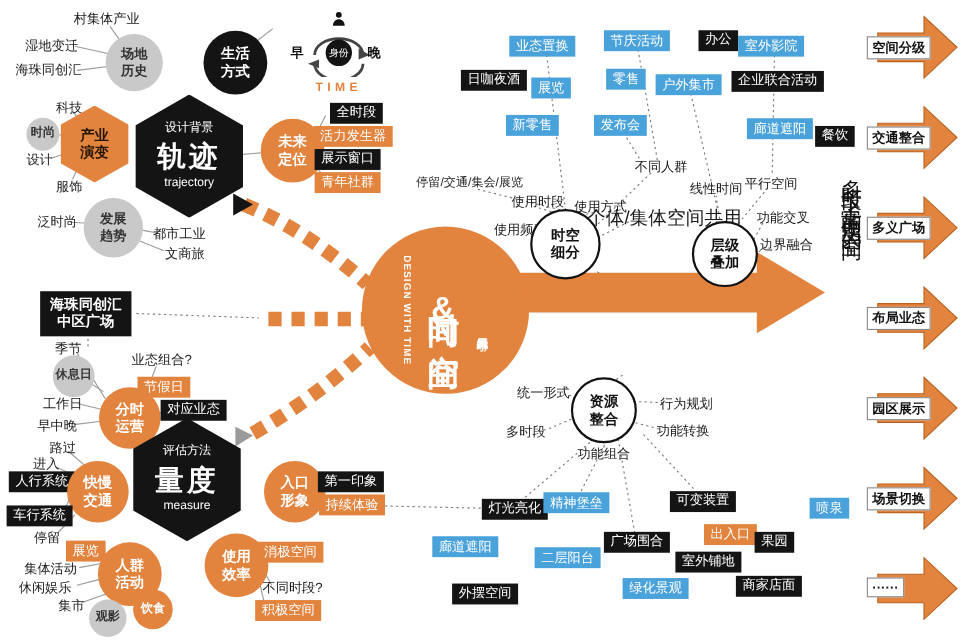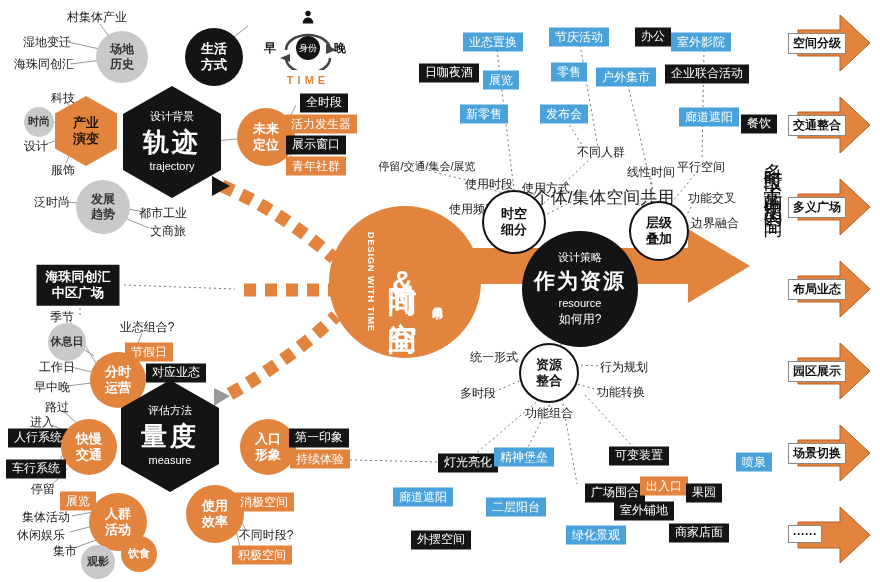--- a/index.html
+++ b/index.html
@@ -189,26 +189,20 @@
     <span class="ident">身份</span>
     <span class="time-word">TIME</span>
   </div>
 
   <div class="main-circle">
     <div class="v-en">DESIGN WITH TIME</div>
     <div class="v-main">时间&amp;空间</div>
     <div class="v-units">小时天周月季年</div>
   </div>
 
-  <div class="strategy">
-    <div class="s1">设计策略</div>
-    <div class="s2">作为资源</div>
-    <div class="s3">resource</div>
-    <div class="s4">如何用?</div>
-  </div>
 
   <div class="v-right">多时段下丰富的使用的空间</div>
 
   <div id="rail">
       <div class="badge" style="top: 10px;"><svg width="76" height="66" viewBox="0 0 76 66">
           <polygon points="2,20 44,20 44,5 74,33 44,61 44,46 2,46" fill="#e2833e" stroke="#b9611e"></polygon>
         </svg><span class="badge-label">空间分级</span></div>
       <div class="badge" style="top: 92px;"><svg width="76" height="66" viewBox="0 0 76 66">
           <polygon points="2,20 44,20 44,5 74,33 44,61 44,46 2,46" fill="#e2833e" stroke="#b9611e"></polygon>
         </svg><span class="badge-label">交通整合</span></div>
@@ -502,21 +496,21 @@
       </div>
       <div class="node blbox" style="left: 709px; top: 462px; margin-left: 45px;">
         <div>喷泉</div>
       </div>
       <div class="node blbox" style="left: 423px; top: 497px;">
         <div>廊道遮阳</div>
       </div>
       <div class="node blbox" style="left: 516px; top: 507px;">
         <div>二层阳台</div>
       </div>
-      <div class="node bbox" style="left: 579px; top: 493px; margin-left: 36px;">
+      <div class="node bbox" style="left: 579px; top: 493px;">
         <div>广场围合</div>
       </div>
       <div class="node obox" style="left: 664px; top: 486px;">
         <div>出入口</div>
       </div>
       <div class="node bbox" style="left: 704px; top: 493px;">
         <div>果园</div>
       </div>
       <div class="node bbox" style="left: 644px; top: 511px;">
         <div>室外铺地</div>

